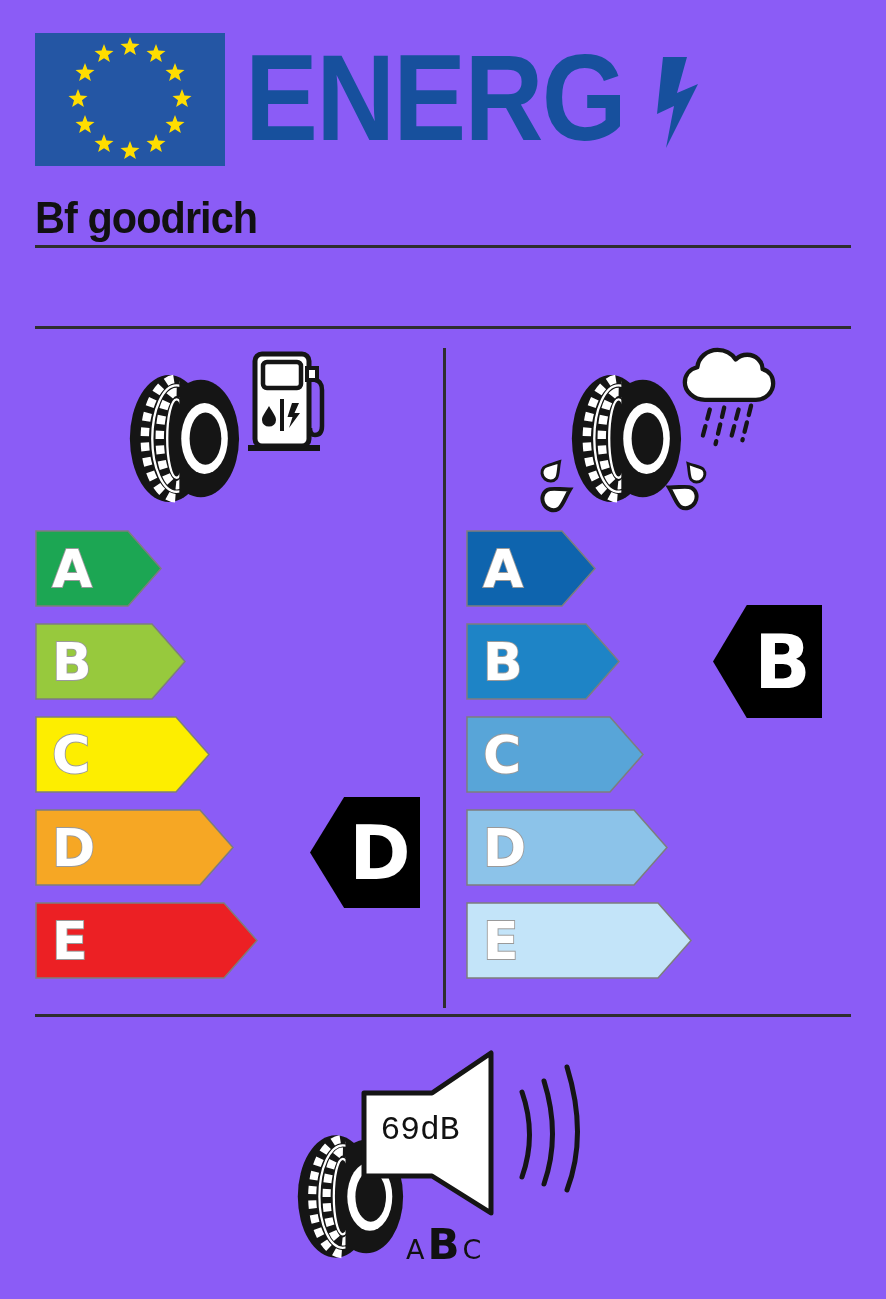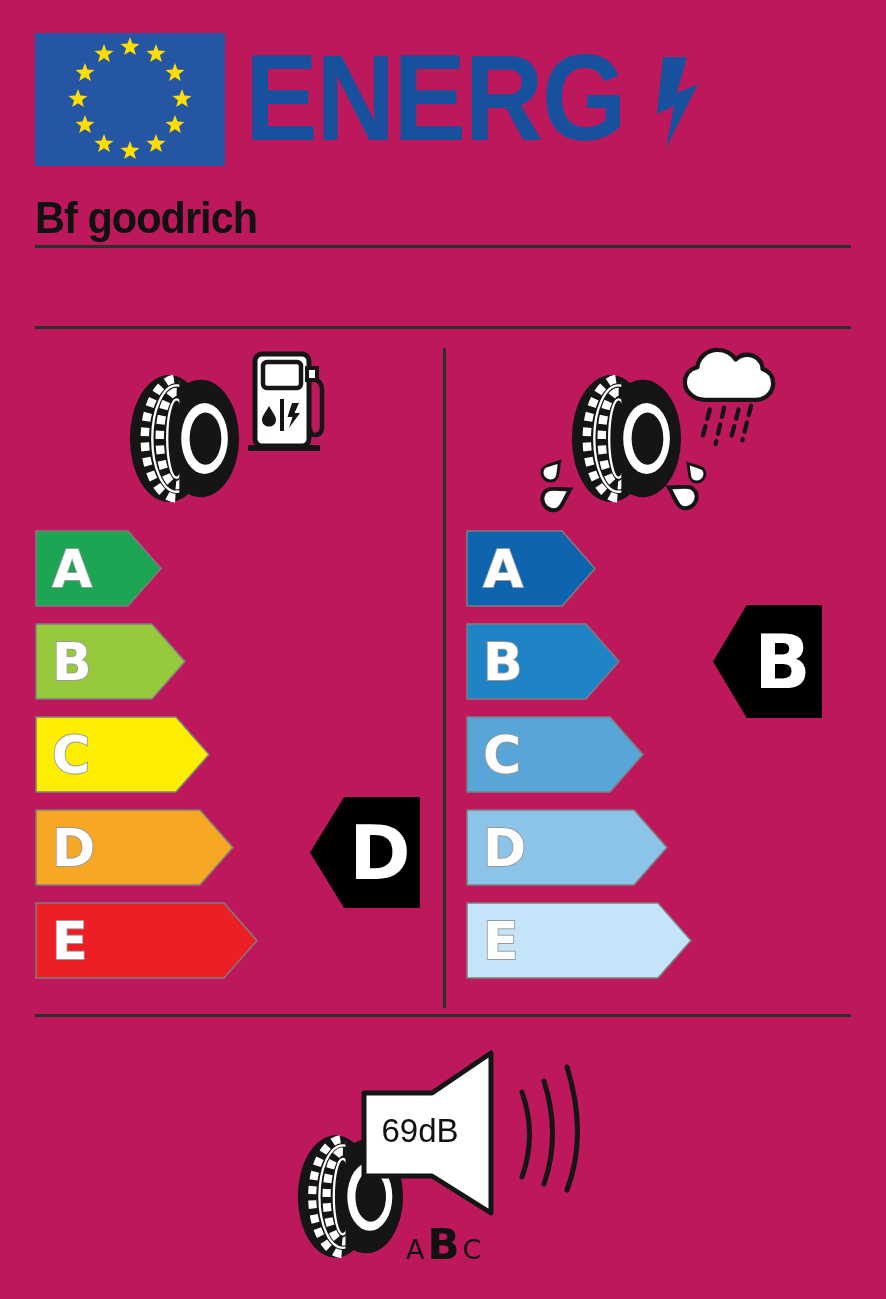--- a/index.html
+++ b/index.html
@@ -1,16 +1,16 @@
 <!DOCTYPE html>
 <html><head>
 <meta charset="utf-8">
 <style>
   html,body{margin:0;padding:0;background:#fff;}
-  .page{position:relative;width:886px;height:1299px;background:#be185d;overflow:hidden;
+  .page{position:relative;width:886px;height:1299px;background:#8b5cf6;overflow:hidden;
         font-family:"Liberation Sans",sans-serif;}
   .abs{position:absolute;}
 
   
   .brand{left:35px;top:192px;font-size:45px;font-weight:bold;color:#111;
          transform:scaleX(0.92);transform-origin:left;letter-spacing:-1px;
          font-family:"Liberation Sans",sans-serif;}
   .hline{left:35px;width:816px;height:3px;background:#2e2e2e;}
   .vline{left:443px;top:348px;width:3px;height:660px;background:#2e2e2e;}
 
@@ -22,21 +22,21 @@
               -webkit-text-stroke:1.8px #9a9a9a;paint-order:stroke fill;}
 
   
   .indicator{background:#000;display:flex;align-items:center;justify-content:center;
              clip-path:polygon(31% 0,100% 0,100% 100%,31% 100%,0 50%);}
   .indicator span{padding-left:30px;color:#fff;font-weight:bold;font-size:74px;
                   font-family:"DejaVu Sans","Liberation Sans",sans-serif;}
 
   
   .db-label{left:358px;top:1112px;width:124px;text-align:center;font-size:33px;color:#111;
-            font-family:Liberation Sans, sans-serif;}
+            font-family:Liberation Mono, monospace;}
   .abc{left:406px;top:1220px;display:flex;align-items:baseline;gap:3px;
        font-family:"DejaVu Sans","Liberation Sans",sans-serif;color:#111;}
   .abc .s{font-size:27px;}
   .abc .big{font-size:42px;font-weight:bold;}
 </style>
 </head>
 <body>
 
 <div class="page">
 

